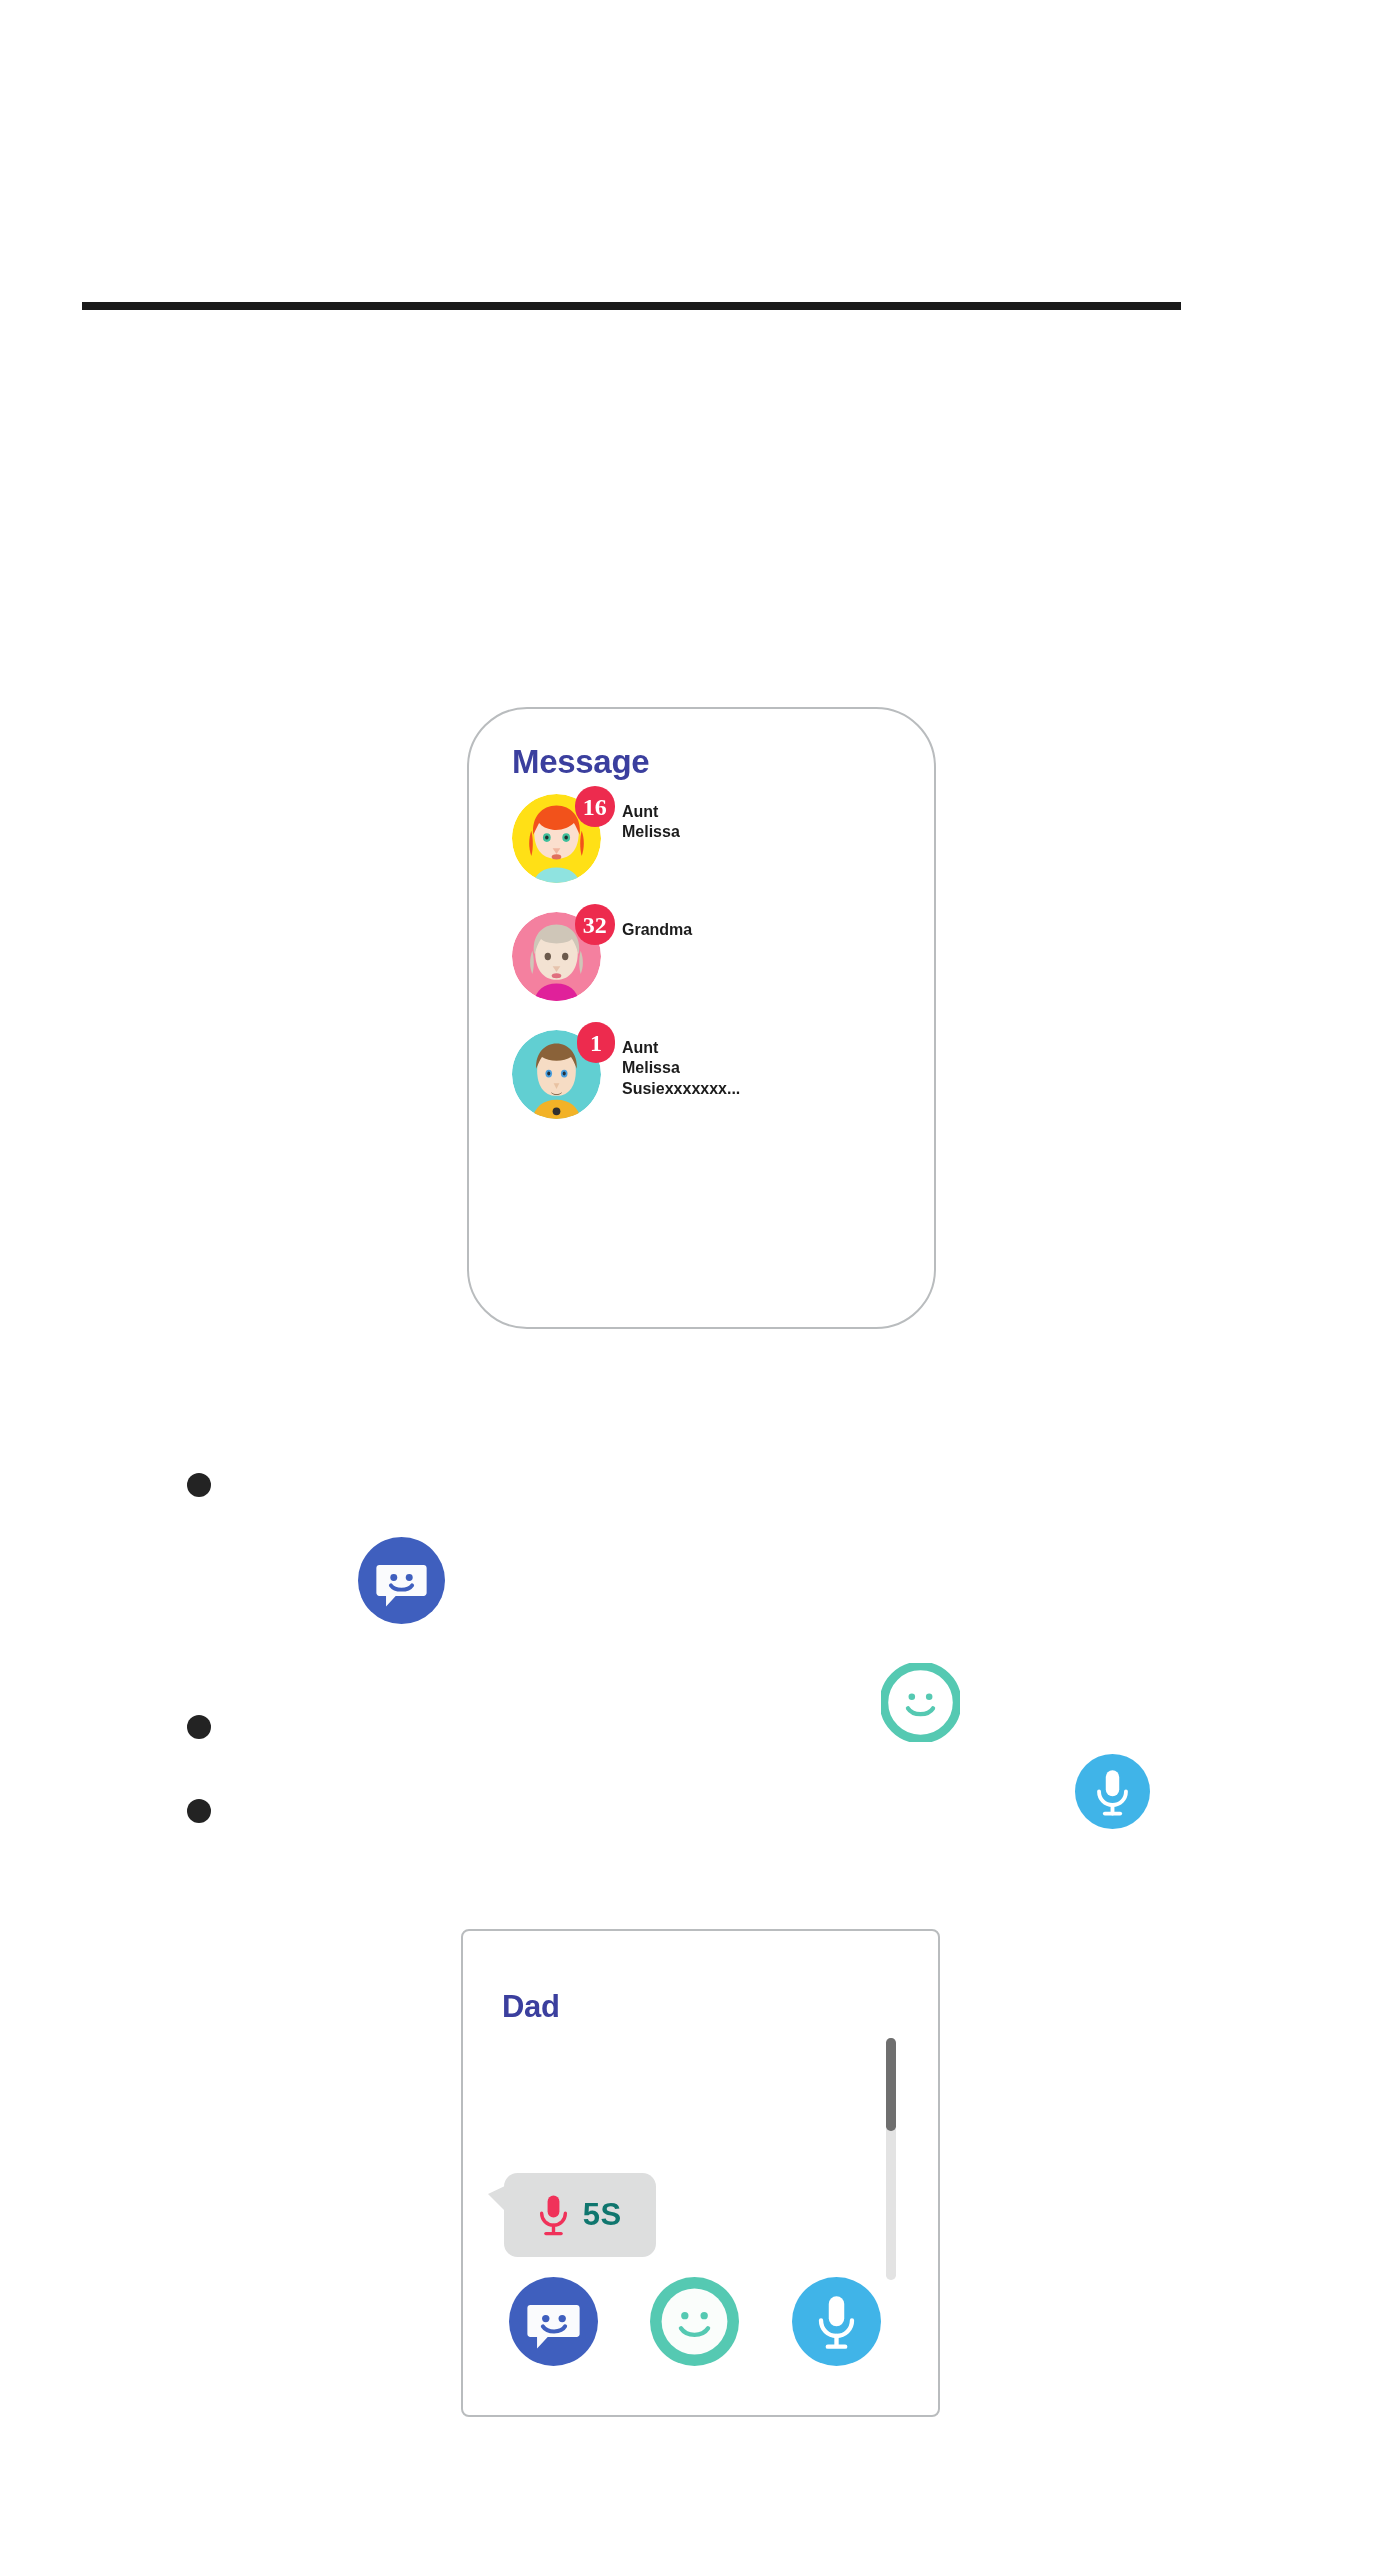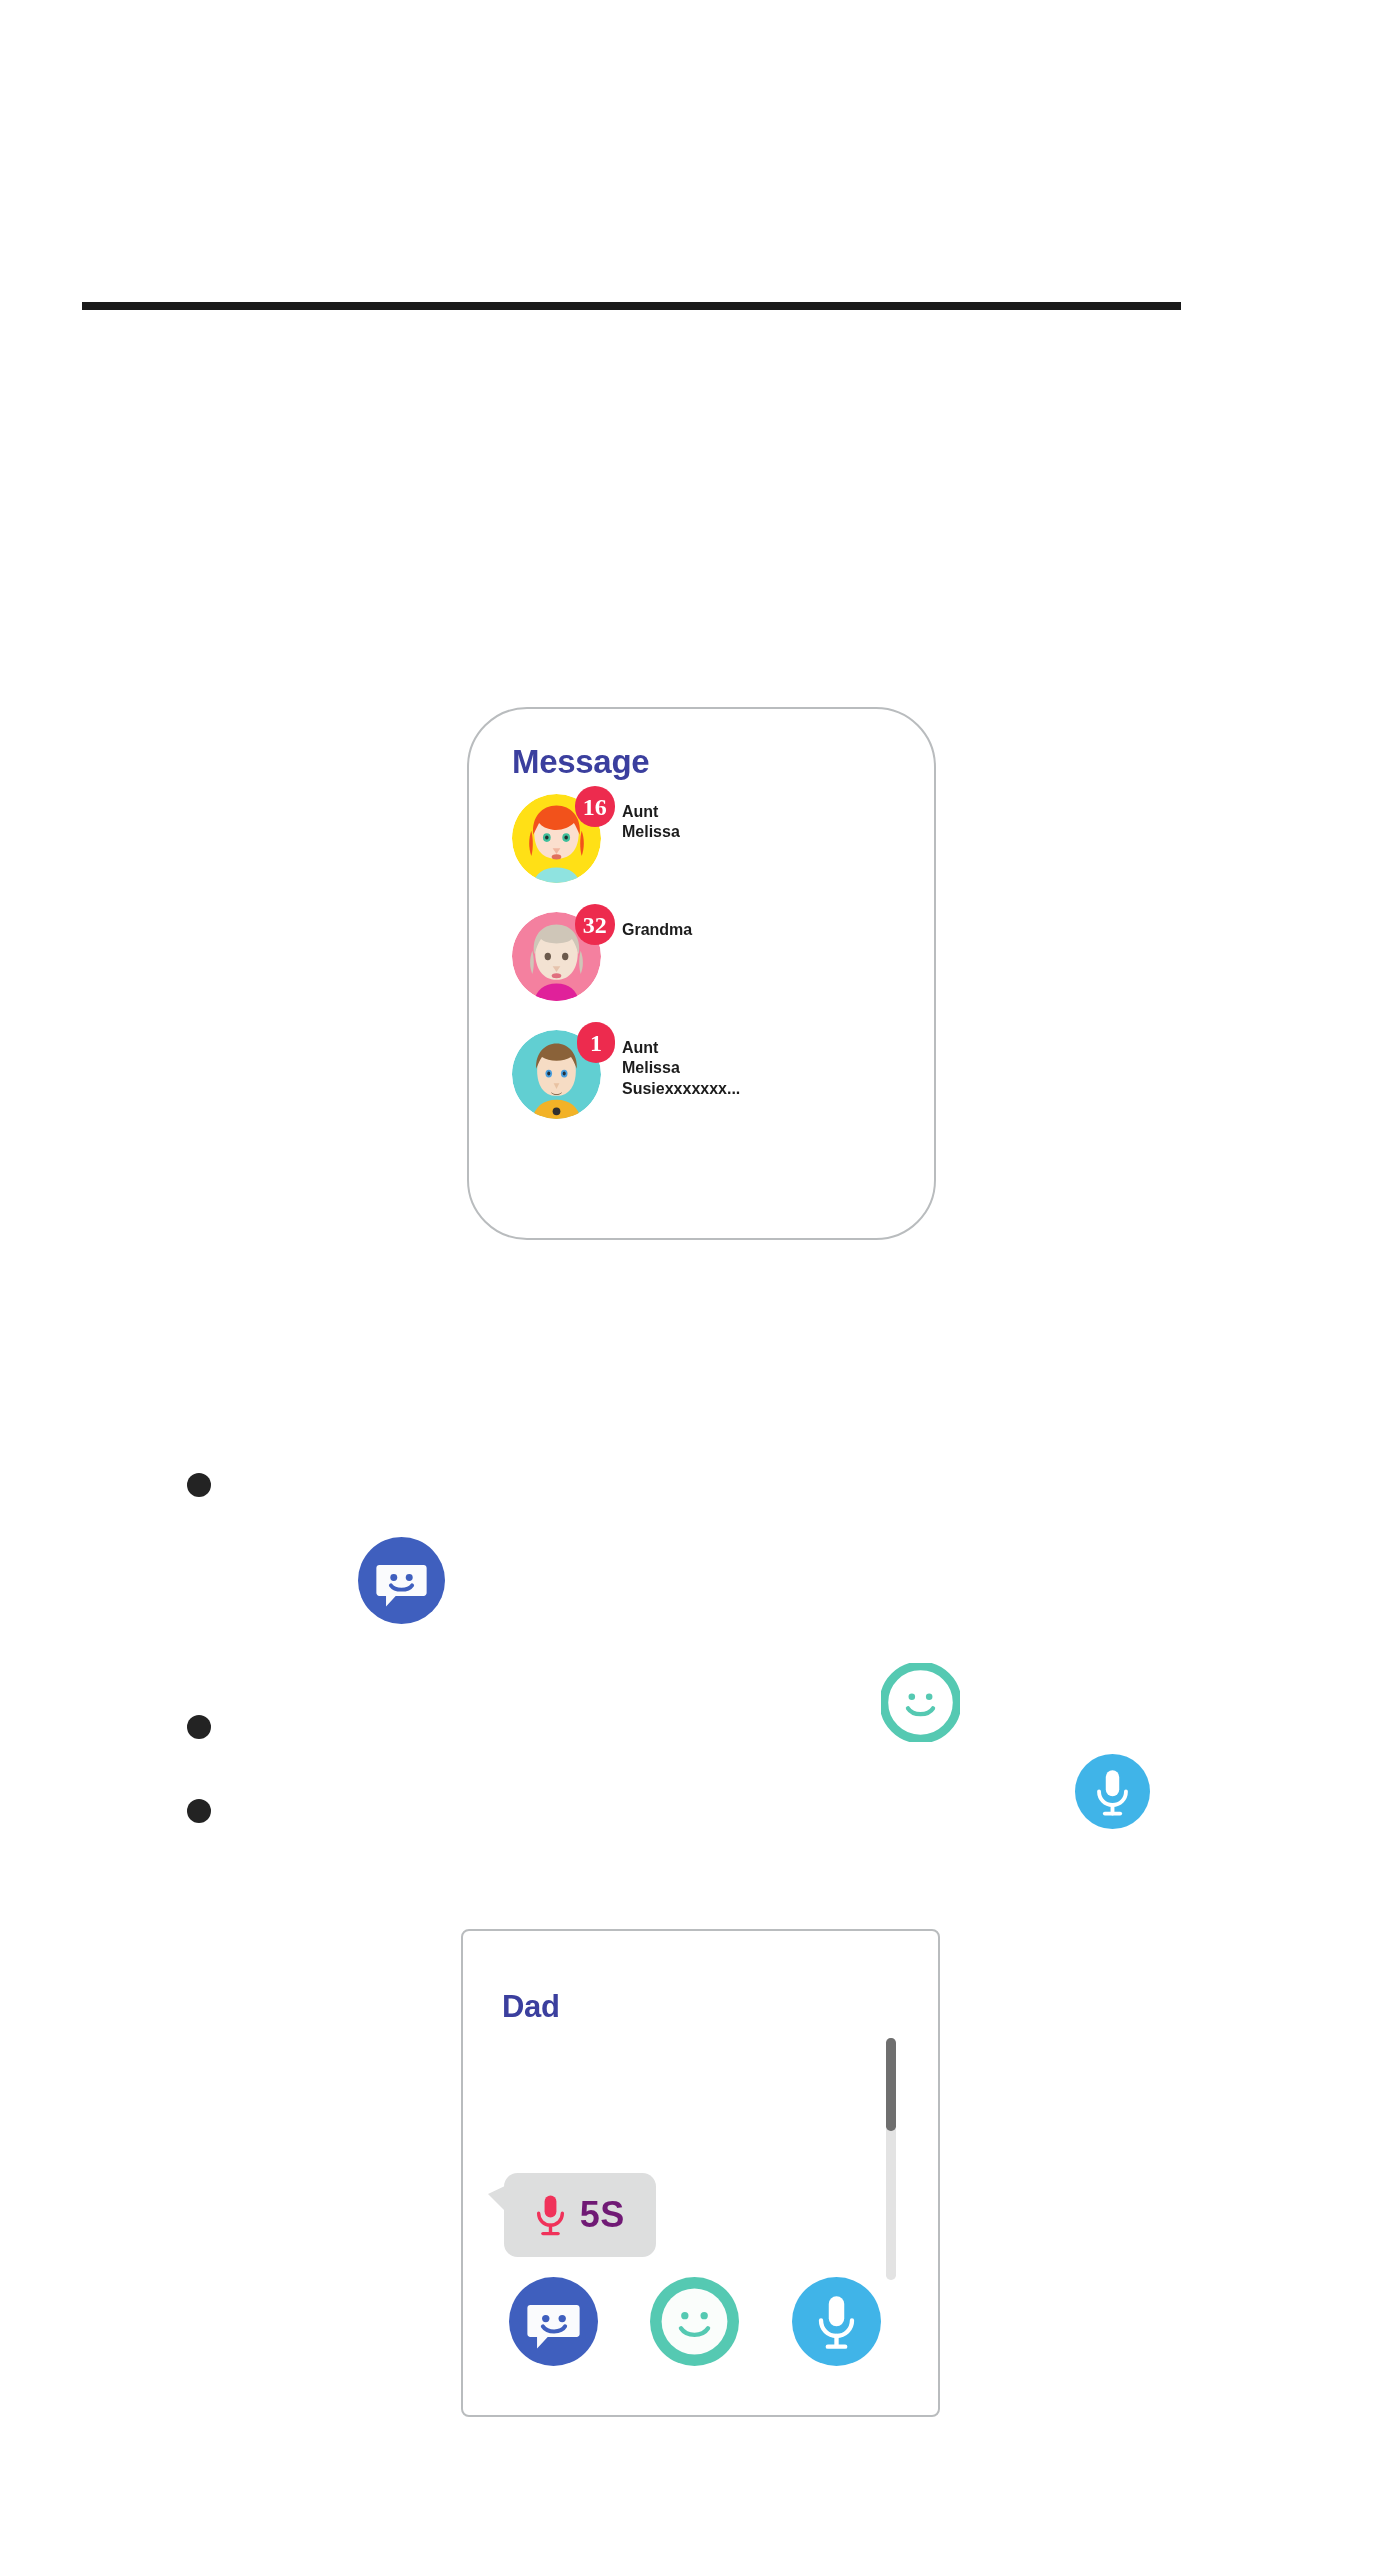--- a/index.html
+++ b/index.html
@@ -30,21 +30,21 @@
     position: absolute;
     background: #ffffff;
     border: 2.9px solid #b9bcbe;
     border-radius: 60px;
     box-sizing: border-box;
   }
   .device-msg-list {
     left: 467px;
     top: 707px;
     width: 469px;
-    height: 533px;
+    height: 622px;
   }
   .device-chat {
     left: 461px;
     top: 1929px;
     width: 479px;
     height: 488px;
     border-radius: 8px;
   }
 
   
@@ -190,23 +190,23 @@
     position: absolute;
     left: -16.4px;
     top: 11.6px;
     width: 0;
     height: 0;
     border-top: 9.7px solid transparent;
     border-bottom: 19.3px solid transparent;
     border-right: 19.3px solid #dddede;
   }
   .voice-dur {
-    font-size: 36px;
+    font-size: 31px;
     font-weight: bold;
-    color: #701a75;
+    color: #0f766e;
     letter-spacing: 0.5px;
   }
 
   .scrollbar-track {
     position: absolute;
     left: 423px;
     top: 107px;
     width: 9.7px;
     height: 242px;
     background: #e3e3e3;

